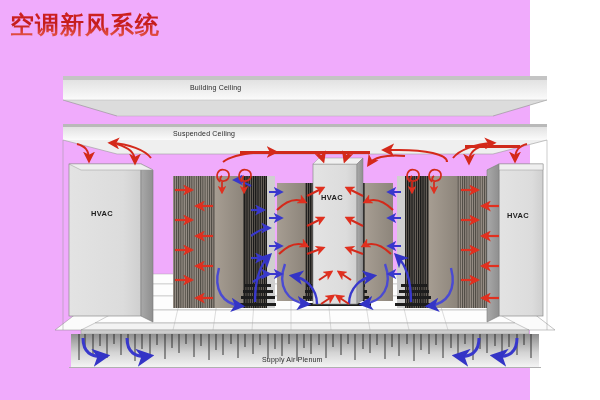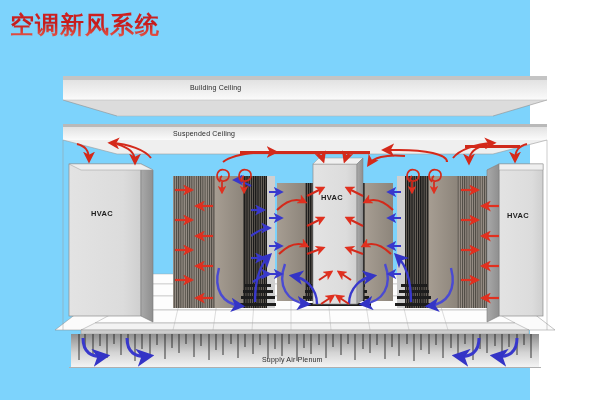--- a/index.html
+++ b/index.html
@@ -6,21 +6,21 @@
   html,body{margin:0;padding:0;}
   body{
     width:600px;height:400px;
     background:#ffffff;
     font-family:"Liberation Sans","DejaVu Sans",sans-serif;
     overflow:hidden;
     position:relative;
   }
   #slide{
     position:absolute;left:0;top:0;width:530px;height:400px;
-    background:#7dd3fc;
+    background:#f0abfc;
   }
   
   #title{
     position:absolute;left:10px;top:12px;
     font-size:24px;font-weight:bold;
     letter-spacing:1px;
     color:#cf2020;
     background:linear-gradient(180deg,#d02222 0%,#c41c1c 45%,#e85a4a 100%);
     -webkit-background-clip:text;background-clip:text;
     -webkit-text-fill-color:transparent;

